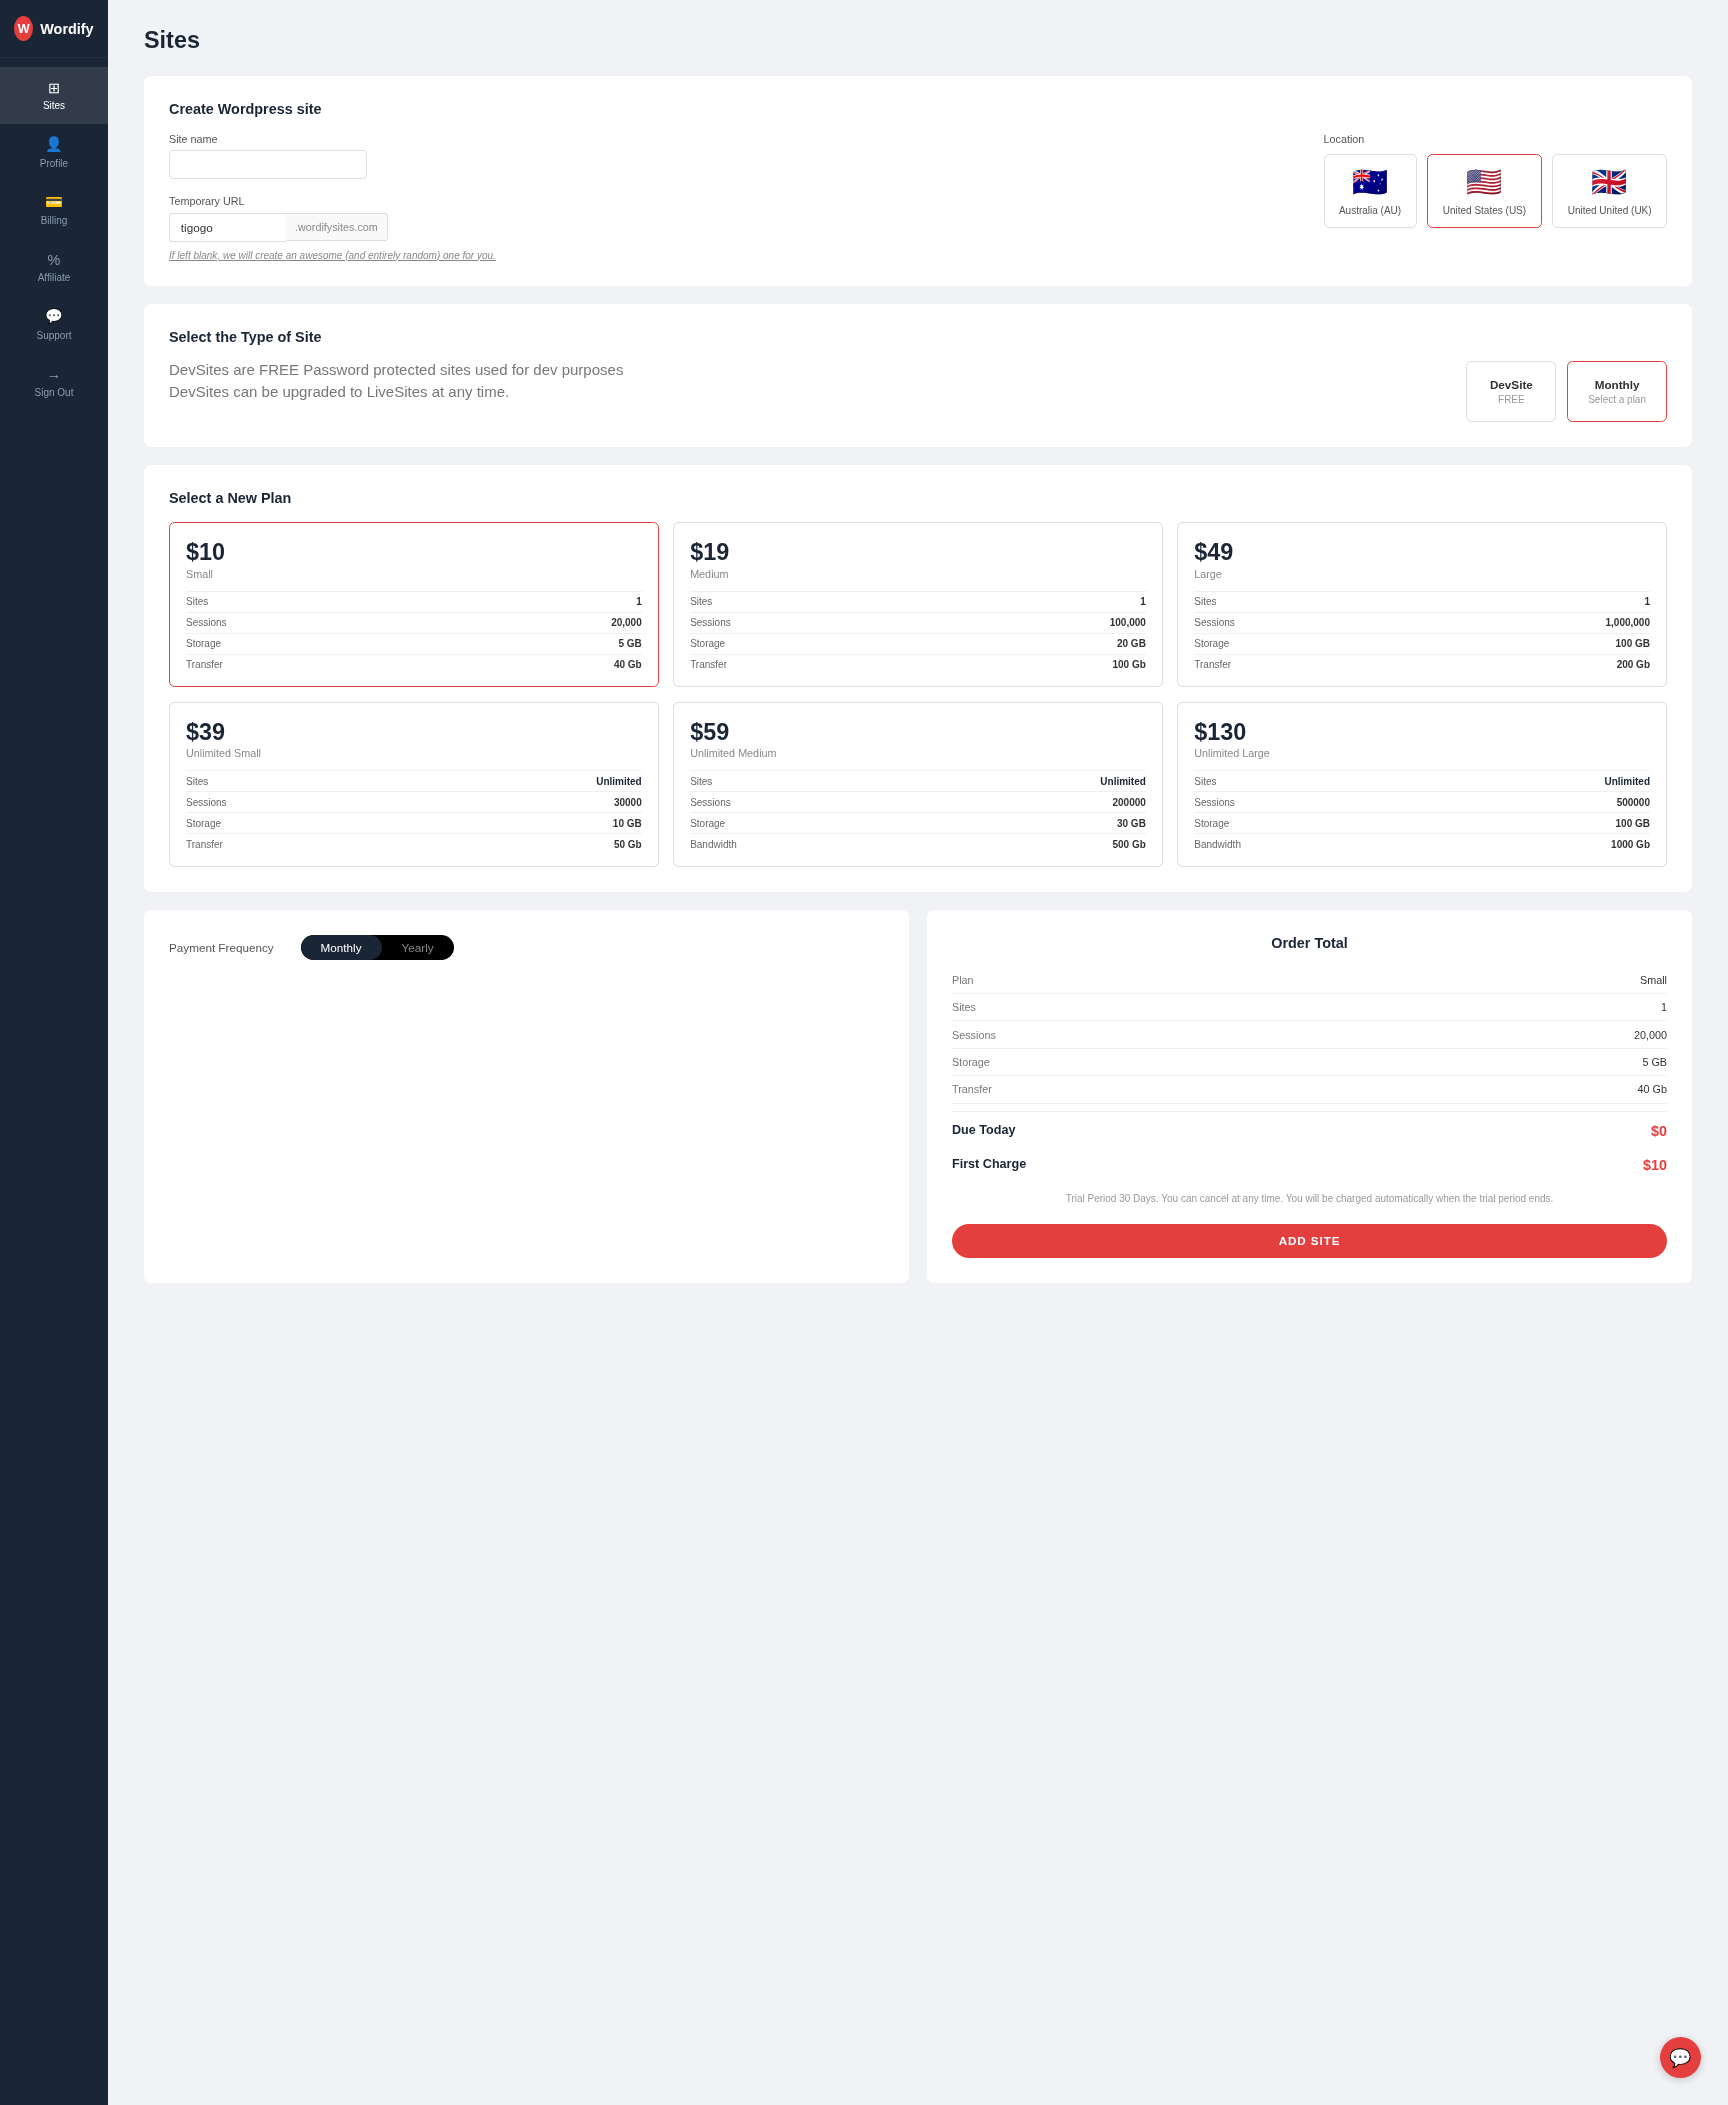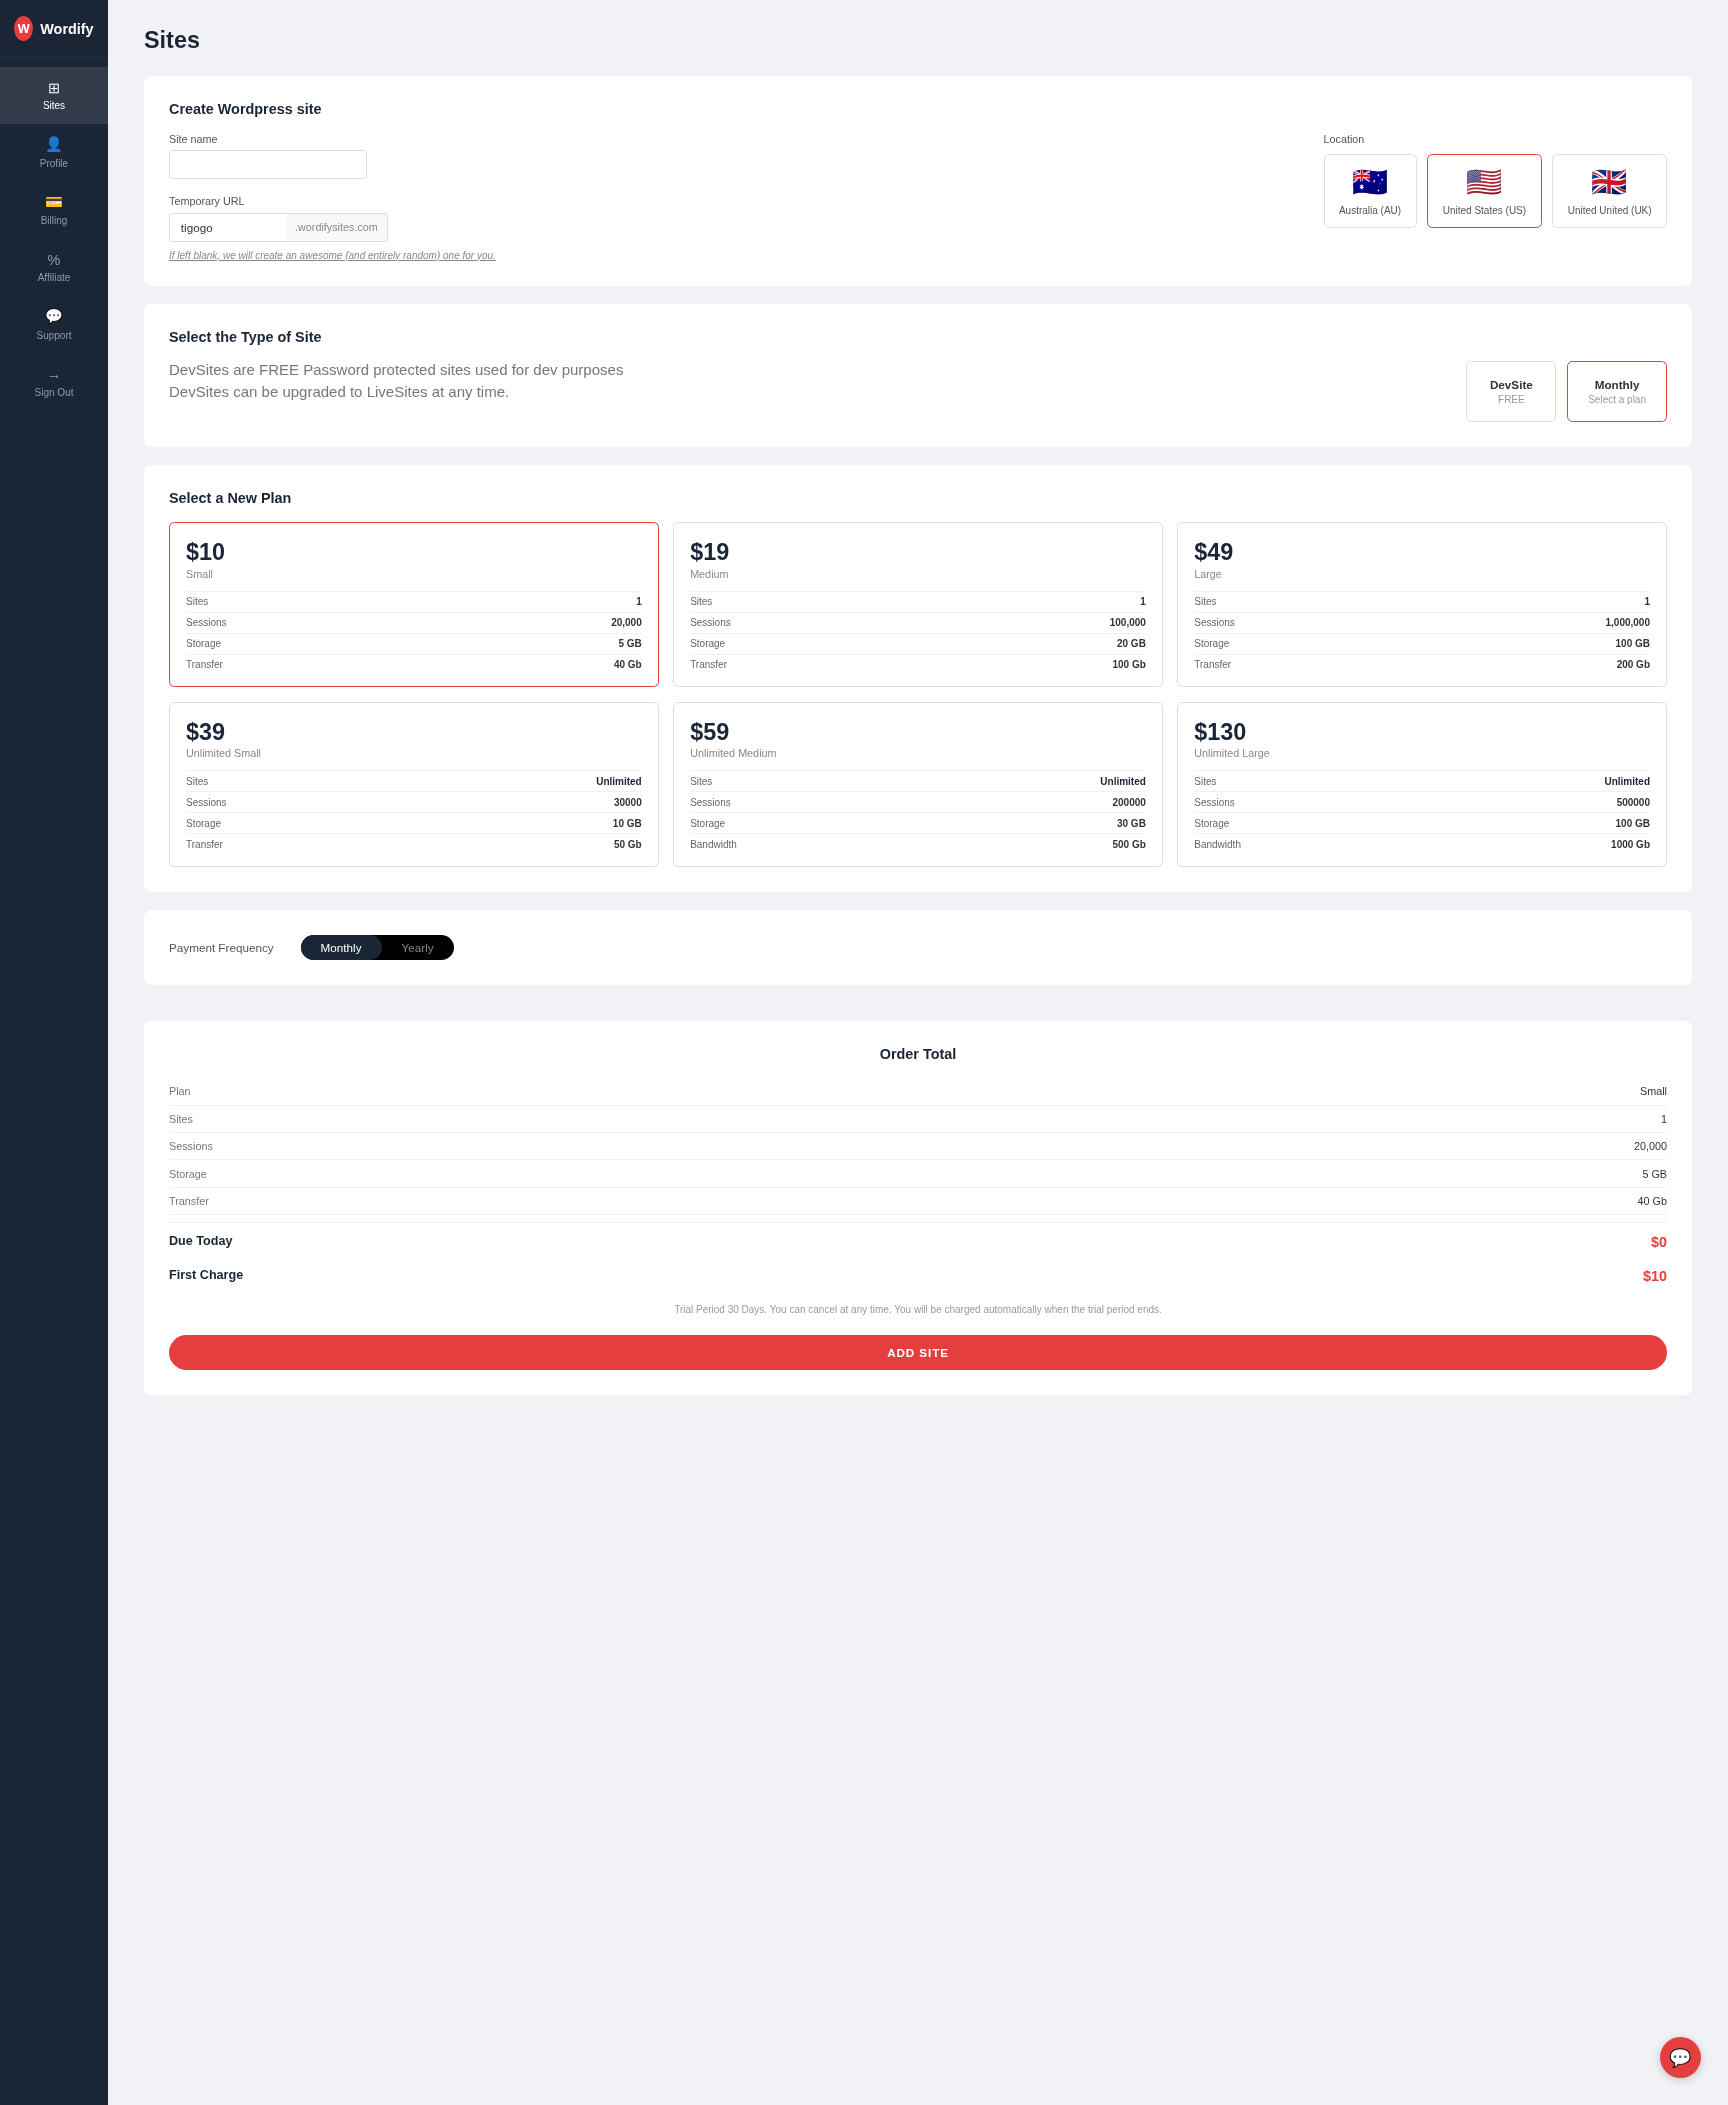--- a/index.html
+++ b/index.html
@@ -81,21 +81,21 @@
     .form-label { font-size: 10.8px; color: #555; }
     .form-input {
       border: 0.9px solid #ddd;
       border-radius: 3.6px;
       padding: 7.2px 10.8px;
       font-size: 11.7px;
       width: 198px;
       outline: none;
       color: #333;
     }
-    .url-row { display: flex; align-items: center; gap: 0; }
+    .url-row { display: flex; align-items: flex-start; gap: 0; }
     .url-prefix {
       border: 0.9px solid #ddd;
       border-right: none;
       border-radius: 3.6px 0 0 3.6px;
       padding: 7.2px 10.8px;
       font-size: 11.7px;
       background: #fff;
       color: #333;
       width: 117px;
     }
@@ -175,21 +175,21 @@
       border: none;
       cursor: pointer;
       background: transparent;
       color: #888;
       border-radius: 18px;
       transition: background 0.2s, color 0.2s;
     }
     .toggle-btn.active { background: #1a2535; color: #fff; }
 
     
-    .bottom-row { display: flex; gap: 18px; flex-direction: column; }
+    .bottom-row { display: flex; gap: 18px; }
     .payment-freq-card { flex: 1; }
     .order-total-card { flex: 1; }
 
     .order-title { font-size: 14.4px; font-weight: 600; color: #1a2535; margin-bottom: 16px; text-align: center; }
     .order-row { display: flex; justify-content: space-between; padding: 7.2px 0; border-bottom: 0.9px solid #f0f0f0; font-size: 10.8px; color: #777; }
     .order-row:last-of-type { border-bottom: none; }
     .order-row .val { color: #333; font-weight: 500; }
     .order-due-row { display: flex; justify-content: space-between; padding: 10.8px 0; font-size: 12.6px; font-weight: 600; color: #1a2535; border-top: 1.8px solid #eee; margin-top: 7.2px; }
     .order-due-val { color: #e53e3e; font-size: 14.4px; }
     .order-charge-row { display: flex; justify-content: space-between; padding: 7.2px 0; font-size: 12.6px; font-weight: 600; color: #1a2535; }

